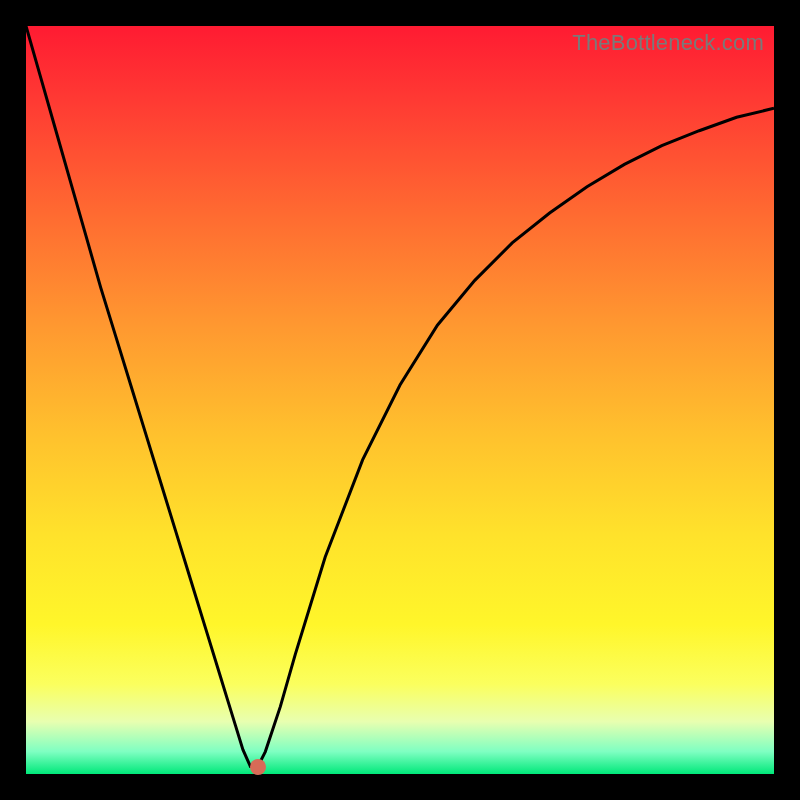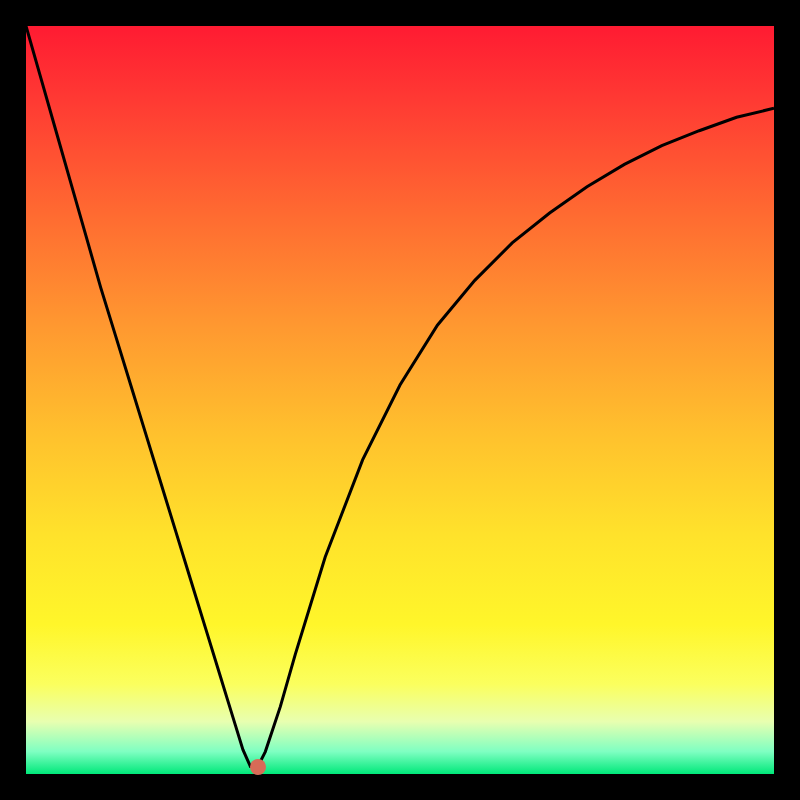--- a/index.html
+++ b/index.html
@@ -64,18 +64,19 @@
     border-radius: 50%;
     transform: translate(-50%, -50%);
     z-index: 2;
   }
 </style>
 </head>
 <body>
 
 <div class="frame">
   <div class="plot-area">
+    <div class="watermark">TheBottleneck.com</div>
     <svg class="curve" viewBox="0 0 748 748" preserveAspectRatio="none">
       <path id="curve-path" d="M 0 0 L 14.96 52.360000000000014 L 29.92 104.72000000000003 L 44.879999999999995 157.07999999999993 L 59.84 209.44000000000005 L 74.8 261.8 L 89.75999999999999 310.42 L 104.72000000000001 359.03999999999996 L 119.68 407.65999999999997 L 134.64 456.28 L 149.6 504.9 L 164.56 553.52 L 179.51999999999998 602.14 L 194.48000000000002 650.76 L 201.96 675.0699999999999 L 209.44000000000003 699.38 L 216.92 723.69 L 224.4 740.52 L 231.88 740.52 L 239.36 725.56 L 254.32000000000002 680.6800000000001 L 269.28 628.3199999999999 L 299.2 531.08 L 336.6 433.84000000000003 L 374 359.03999999999996 L 411.40000000000003 299.2 L 448.8 254.32 L 486.2 216.92000000000007 L 523.6 187 L 561 160.81999999999994 L 598.4 138.38 L 635.8 119.68000000000006 L 673.2 104.72000000000003 L 710.6 91.25599999999997 L 748 82.27999999999997" fill="none" stroke="#000000" stroke-width="3"></path>
     </svg>
     <div class="dot" id="marker-dot" background="#d86b57" style="left: 231.88px; top: 740.52px;"></div>
   </div>
 </div>
 
 </body></html>

